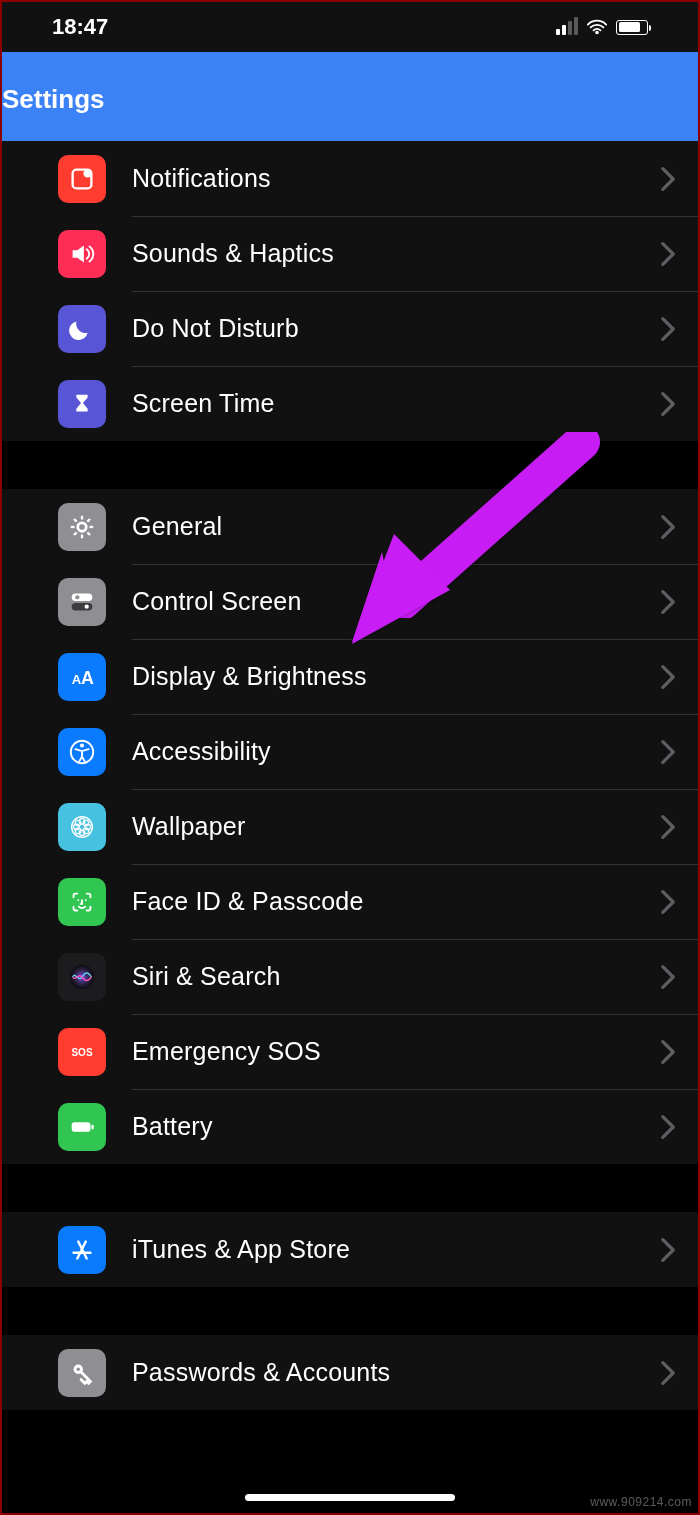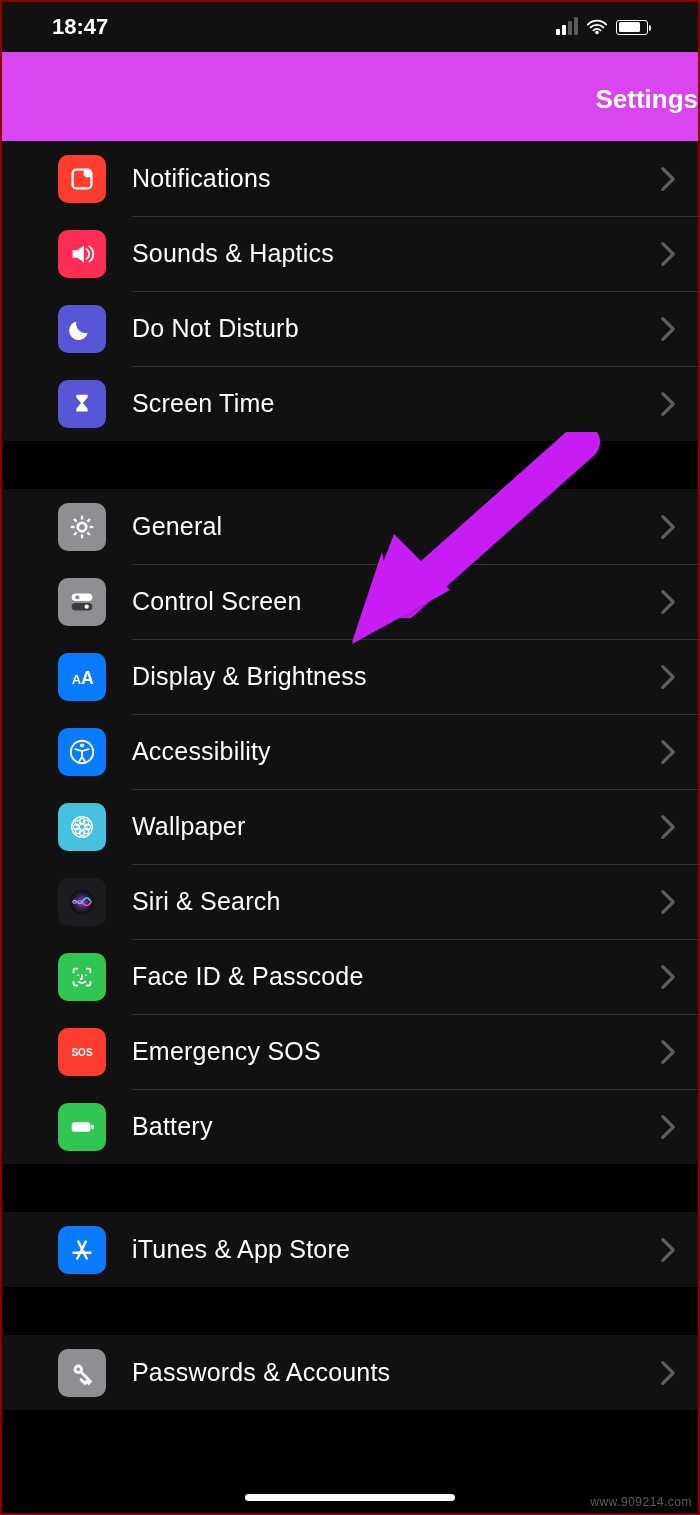--- a/index.html
+++ b/index.html
@@ -35,25 +35,25 @@
       width: 32px; height: 15px; border: 1.5px solid #fff; border-radius: 3px;
       position: relative; display: inline-block;
     }
     .battery::after {
       content: ""; position: absolute; right: -4px; top: 4px; width: 2.5px; height: 6px;
       background: #fff; border-radius: 0 2px 2px 0;
     }
     .battery .fill { position: absolute; left: 1.5px; top: 1.5px; bottom: 1.5px; width: 70%; background: #fff; border-radius: 1.5px; }
 
     .page-title {
-      text-align: right;
+      text-align: left;
       font-size: 26px;
       font-weight: 600;
       padding: 32px 0 26px;
-      background: #d946ef;
+      background: #3b82f6;
     }
 
     .group { background: #111112; }
     .gap { height: 48px; background: #000; }
 
     .row {
       display: flex;
       align-items: center;
       min-height: 75px;
       padding: 12px 22px 12px 30px;
@@ -275,20 +275,37 @@
         </svg>
     </span>
     <span class="label">Wallpaper</span>
     <span class="chevron">
         <svg viewBox="0 0 12 20">
           <path d="M2 2l8 8-8 8" stroke="currentColor" stroke-width="2.5" fill="none" stroke-linecap="round" stroke-linejoin="round"></path>
         </svg>
       </span>
   </div>
   <div class="row">
+    <span class="icon-wrap" style="background:#31c552">
+      <svg viewBox="0 0 32 32" fill="none" stroke="#fff" stroke-width="2" stroke-linecap="round">
+          <path d="M7 11V9a2 2 0 012-2h2M25 11V9a2 2 0 00-2-2h-2M7 21v2a2 2 0 002 2h2M25 21v2a2 2 0 01-2 2h-2"></path>
+          <circle cx="12" cy="14" r="1" fill="#fff" stroke="none"></circle>
+          <circle cx="20" cy="14" r="1" fill="#fff" stroke="none"></circle>
+          <path d="M16 14v4h-1.5"></path>
+          <path d="M12.5 21c1 1 2.2 1.5 3.5 1.5s2.5-.5 3.5-1.5"></path>
+        </svg>
+    </span>
+    <span class="label">Face ID &amp; Passcode</span>
+    <span class="chevron">
+        <svg viewBox="0 0 12 20">
+          <path d="M2 2l8 8-8 8" stroke="currentColor" stroke-width="2.5" fill="none" stroke-linecap="round" stroke-linejoin="round"></path>
+        </svg>
+      </span>
+  </div>
+  <div class="row">
     <span class="icon-wrap" style="background:#1c1c1e">
       <svg viewBox="0 0 32 32">
           <defs>
             <radialGradient id="sg" cx="50%" cy="50%">
               <stop offset="0%" stop-color="#7a4be0"></stop>
               <stop offset="60%" stop-color="#2b2240"></stop>
               <stop offset="100%" stop-color="#0b0b12"></stop>
             </radialGradient>
           </defs>
           <circle cx="16" cy="16" r="13" fill="url(#sg)"></circle>
@@ -297,37 +314,20 @@
         </svg>
     </span>
     <span class="label">Siri &amp; Search</span>
     <span class="chevron">
         <svg viewBox="0 0 12 20">
           <path d="M2 2l8 8-8 8" stroke="currentColor" stroke-width="2.5" fill="none" stroke-linecap="round" stroke-linejoin="round"></path>
         </svg>
       </span>
   </div>
   <div class="row">
-    <span class="icon-wrap" style="background:#31c552">
-      <svg viewBox="0 0 32 32" fill="none" stroke="#fff" stroke-width="2" stroke-linecap="round">
-          <path d="M7 11V9a2 2 0 012-2h2M25 11V9a2 2 0 00-2-2h-2M7 21v2a2 2 0 002 2h2M25 21v2a2 2 0 01-2 2h-2"></path>
-          <circle cx="12" cy="14" r="1" fill="#fff" stroke="none"></circle>
-          <circle cx="20" cy="14" r="1" fill="#fff" stroke="none"></circle>
-          <path d="M16 14v4h-1.5"></path>
-          <path d="M12.5 21c1 1 2.2 1.5 3.5 1.5s2.5-.5 3.5-1.5"></path>
-        </svg>
-    </span>
-    <span class="label">Face ID &amp; Passcode</span>
-    <span class="chevron">
-        <svg viewBox="0 0 12 20">
-          <path d="M2 2l8 8-8 8" stroke="currentColor" stroke-width="2.5" fill="none" stroke-linecap="round" stroke-linejoin="round"></path>
-        </svg>
-      </span>
-  </div>
-  <div class="row">
     <span class="icon-wrap" style="background:#ff3c30">
       <svg viewBox="0 0 48 32">
           <text x="24" y="22" text-anchor="middle" font-size="16" font-family="Arial" font-weight="700" fill="#fff">SOS</text>
         </svg>
     </span>
     <span class="label">Emergency SOS</span>
     <span class="chevron">
         <svg viewBox="0 0 12 20">
           <path d="M2 2l8 8-8 8" stroke="currentColor" stroke-width="2.5" fill="none" stroke-linecap="round" stroke-linejoin="round"></path>
         </svg>

